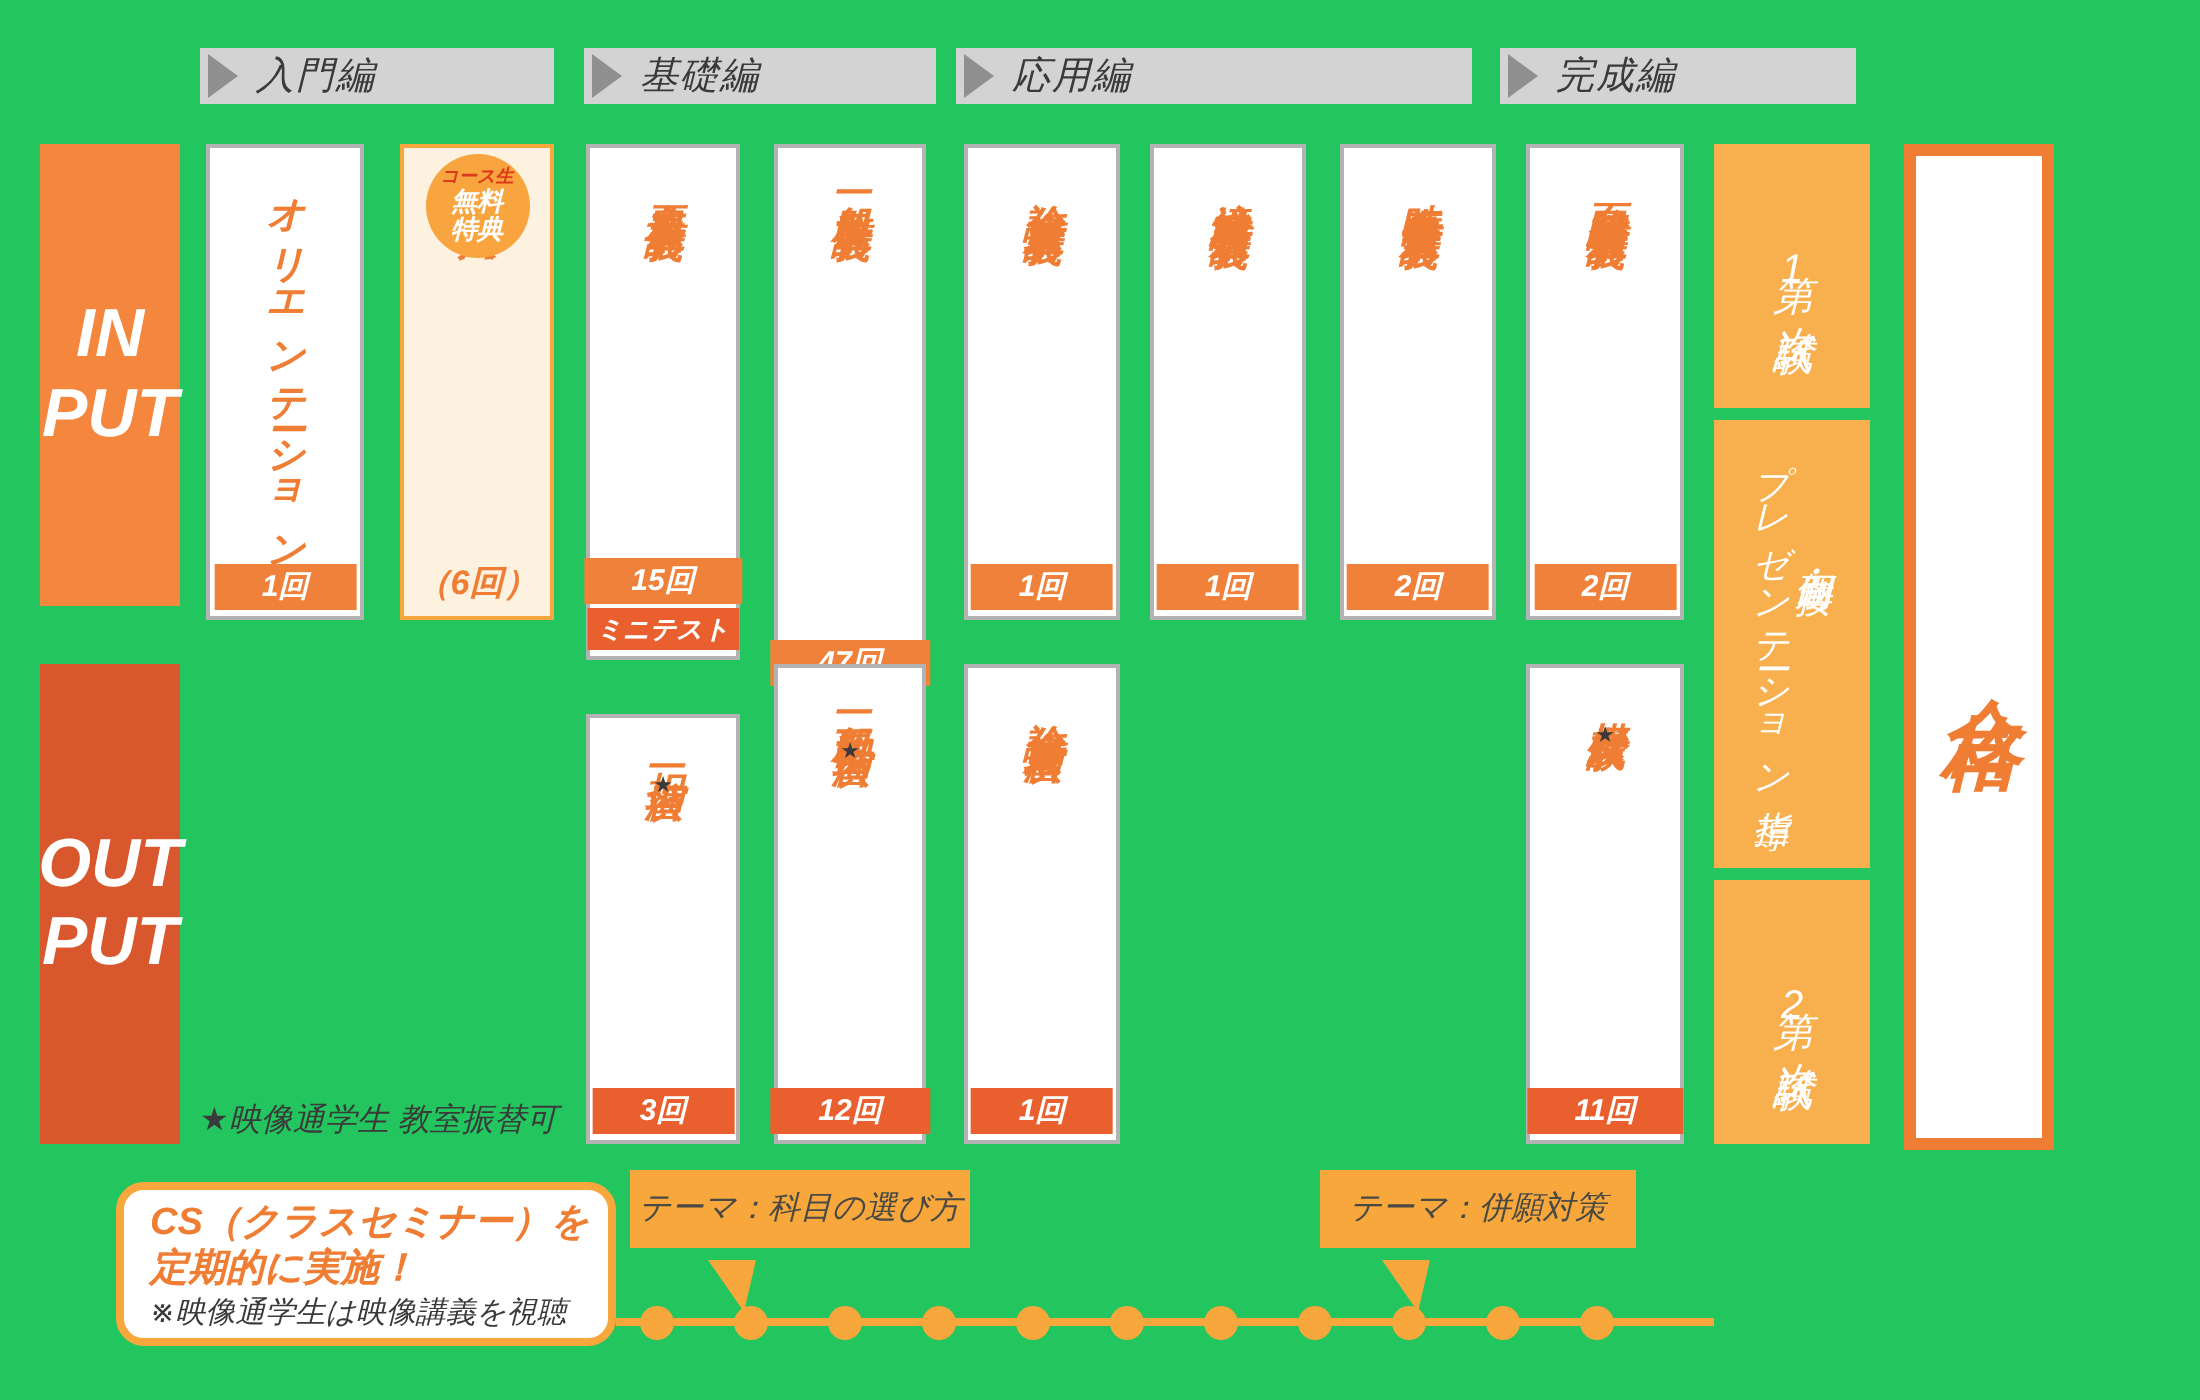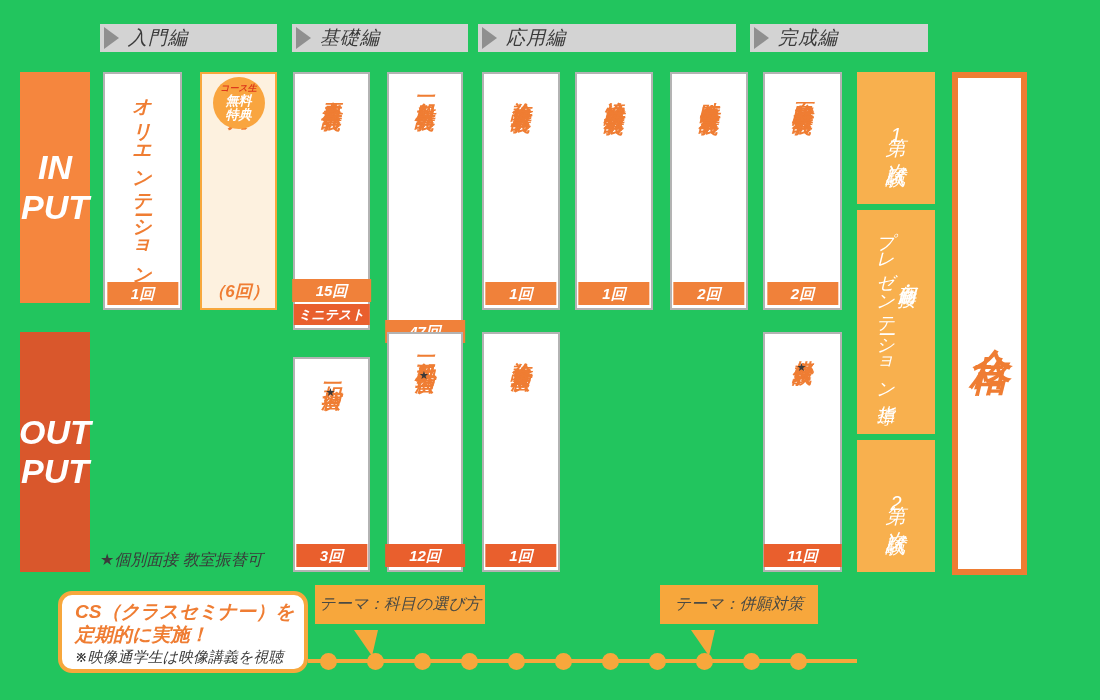--- a/index.html
+++ b/index.html
@@ -172,21 +172,21 @@
     <span class="v right">個別面接・</span>
   </div>
   <div class="stage-block" style="top:440px;height:132px;">
     <span class="v">第2次試験</span>
   </div>
 
   <div class="goal">
     <span class="v">合格</span>
   </div>
 
-  <div class="footnote">★個別面接 教室振替可</div>
+  <div class="footnote">★映像通学生 教室振替可</div>
 
   <div class="cs-box">
     <div class="l1">CS（クラスセミナー）を</div>
     <div class="l2">定期的に実施！</div>
     <div class="l3">※映像通学生は映像講義を視聴</div>
   </div>
 
   <div class="tl-line"></div>
   <span class="tl-dot" style="left:320px;"></span>
   <span class="tl-dot" style="left:367px;"></span>

